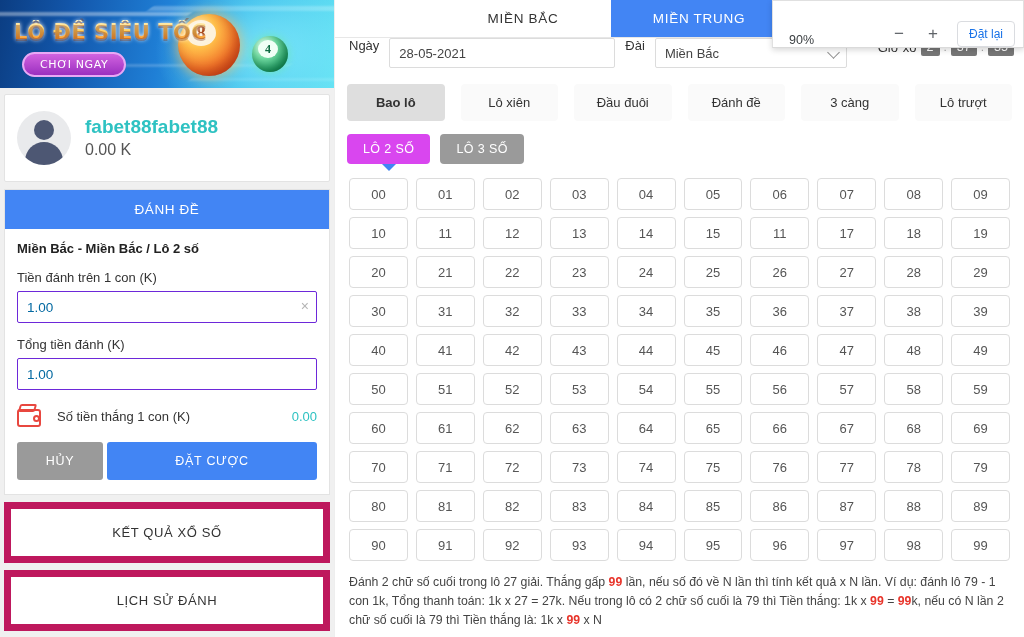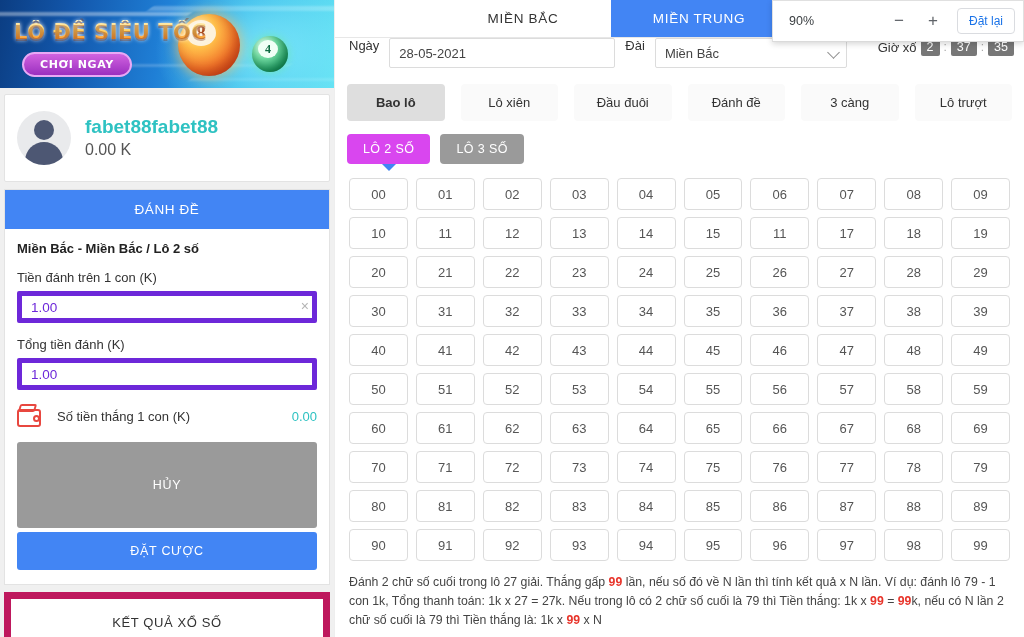--- a/index.html
+++ b/index.html
@@ -33,21 +33,21 @@
     background: linear-gradient(180deg,#fff3c4 0%,#ffd166 45%,#f97e1e 100%);
     -webkit-background-clip: text; background-clip: text; -webkit-text-fill-color: transparent;
     text-shadow: 0 2px 0 rgba(120,40,0,.35);
     filter: drop-shadow(0 0 2px #fff);
   }
   .banner-cta {
     position: absolute; left: 22px; top: 52px;
     padding: 4px 16px; border-radius: 13px;
     background: linear-gradient(180deg,#d163e0 0%,#9b2fbf 100%);
     border: 2px solid #e8a8f5;
-    color: #fff; font-size: 11px; font-weight: bold; letter-spacing: .6px;
+    color: #fff; font-size: 11px; font-weight: normal; letter-spacing: .6px;
     font-family: "DejaVu Sans", sans-serif;
   }
   .ball { position: absolute; border-radius: 50%; }
   .ball-main { left: 178px; top: 14px; width: 62px; height: 62px;
     background: radial-gradient(circle at 32% 26%, #fff3d0 0%, #ffc04a 28%, #f4762a 62%, #c92b12 100%);
     box-shadow: 0 0 14px rgba(255,190,90,.85), inset -5px -6px 12px rgba(120,20,0,.35); }
   .ball-main .num { position:absolute; left:8px; top:6px; width:30px; height:26px; border-radius:50%;
     background: #fdf2dc; display:flex; align-items:center; justify-content:center;
     font-family:"Liberation Serif",serif; font-size:19px; font-weight:bold; color:#a5400f; }
   .ball-sec { left: 252px; top: 36px; width: 36px; height: 36px;
@@ -65,32 +65,32 @@
   .avatar .body { position:absolute; left:8px; top:31px; width:38px; height:30px; border-radius:19px 19px 0 0; background:#4d5773; }
   .acct-name { color:#2ec2c2; font-size:19px; font-weight:bold; line-height:1.25; }
   .acct-bal { color:#555; font-size:16px; line-height:1.35; }
 
   .bet-panel { margin: 7px 4px 0 4px; background:#fff; border:1px solid #e3e3e3; }
   .bet-head { background:#4285f4; color:#fff; text-align:center; font-size:13.5px; letter-spacing:.6px; padding:12px 0; }
   .bet-body { padding: 12px 12px 14px 12px; }
   .bet-bread { font-size:13px; font-weight:bold; color:#222; margin-bottom:14px; }
   .f-label { font-size:13px; color:#333; margin: 0 0 6px 0; }
   .f-wrap { position:relative; margin-bottom:14px; }
-  .f-input { width:100%; height:32px; border:5px solid #6d28d9; border-radius:2px;
-             padding: 0 26px 0 9px; font-size:13.5px; color:#6d28d9; font-family:"Liberation Sans",sans-serif;
+  .f-input { width:100%; height:32px; border:1px solid #6d28d9; border-radius:2px;
+             padding: 0 26px 0 9px; font-size:13.5px; color:#0369a1; font-family:"Liberation Sans",sans-serif;
              background:#fff; outline:none; }
   .f-clear { position:absolute; right:8px; top:8px; color:#b4b4b4; font-size:14px; line-height:1; cursor:pointer; }
   .win-row { display:flex; align-items:center; gap:14px; margin: 4px 0 14px 0; }
   .wallet { width:26px; height:24px; flex:0 0 26px; position:relative; }
   .wallet .w-body { position:absolute; left:0; top:5px; width:24px; height:18px; border:2px solid #e8473f; border-radius:3px; }
   .wallet .w-flap { position:absolute; left:2px; top:0px; width:17px; height:8px; border:2px solid #e8473f; border-radius:2px; transform:skewX(-16deg); }
   .wallet .w-btn  { position:absolute; right:3px; top:11px; width:7px; height:7px; border:2px solid #e8473f; border-radius:50%; }
   .win-label { font-size:13px; color:#333; flex:1; }
   .win-val { font-size:13px; color:#2ec2c2; }
-  .btn-row { display:flex; gap:4px;flex-direction:column; }
+  .btn-row { display:flex; gap:4px; }
   .btn { border:none; border-radius:3px; color:#fff; font-size:12.5px; letter-spacing:.7px;
          padding: 12px 0; cursor:pointer; font-family:"Liberation Sans",sans-serif; }
   .btn-cancel { background:#9a9a9a; flex:0 0 86px; }
   .btn-submit { background:#4285f4; flex:1; }
 
   .wide-btn { margin: 7px 4px 0 4px; background:#fff; border:7px solid #be185d;
               text-align:center; font-size:13px; color:#333; letter-spacing:.6px; padding:16px 0; cursor:pointer; }
 
   
   #right { flex:1; height:637px; background:#fff; position:relative; border-left:1px solid #eee; }
@@ -131,24 +131,24 @@
 
   .num-grid { display:grid; grid-template-columns: repeat(10, 1fr); gap:7px 8px; padding: 14px 14px 0 14px; }
   .num-cell { height:32px; border:1px solid #dcdcdc; border-radius:4px; background:#fff;
               display:flex; align-items:center; justify-content:center;
               font-size:13px; color:#555; cursor:pointer; }
 
   .desc { padding: 12px 14px 0 14px; font-size:12.3px; color:#444; line-height:1.55; }
   .desc .hl { color:#e8342a; font-weight:bold; }
 
   
-  .zoom-pop { position:absolute; right:0; top:0; width:252px; height:42px;
+  .zoom-pop { position:absolute; right:0; top:0; width:252px; height:48px;
               background:#fff; border:1px solid #e0e0e0; border-bottom:1px solid #dadada;
               box-shadow: 0 2px 6px rgba(0,0,0,.16);
-              display:flex; align-items:center; padding: 0 8px 0 16px; gap:2px; z-index:20; }
+              display:flex; align-items:flex-end; padding: 0 8px 0 16px; gap:2px; z-index:20; }
   .zp-pct { font-size:12.5px; color:#3c4043; flex:1; }
   .zp-btn { width:32px; height:26px; display:flex; align-items:center; justify-content:center;
             font-size:17px; color:#5f6368; cursor:pointer; background:transparent; border:none;
             font-family:"Liberation Sans",sans-serif; }
   .zp-reset { margin-left:6px; border:1px solid #dadce0; border-radius:4px; background:#fff;
               color:#1a73e8; font-size:12px; padding:5px 11px; cursor:pointer;
               font-family:"Liberation Sans",sans-serif; }
 </style>
 </head>
 <body>
@@ -211,20 +211,21 @@
         </div>
 
         <div class="btn-row">
           <button class="btn btn-cancel">HỦY</button>
           <button class="btn btn-submit">ĐẶT CƯỢC</button>
         </div>
       </div>
     </div>
 
     <div class="wide-btn">KẾT QUẢ XỔ SỐ</div>
+    <div class="wide-btn">LỊCH SỬ ĐÁNH</div>
   </div>
 
   <div id="right">
 
     <div class="region-tabs">
       <div class="region-tab sp"></div>
       <div class="region-tab">MIỀN BẮC</div>
       <div class="region-tab active">MIỀN TRUNG</div>
     </div>
 

